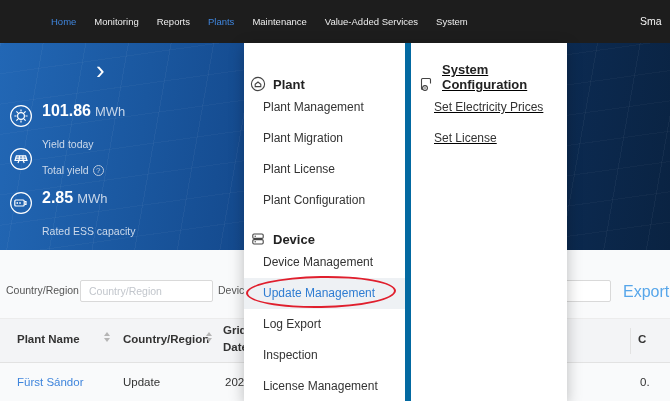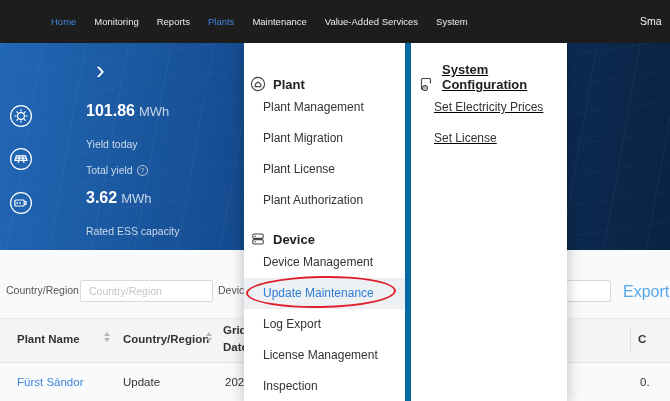--- a/index.html
+++ b/index.html
@@ -14,21 +14,21 @@
   .nav-trunc { position:absolute; left:640px; top:0; line-height:43px; font-size:10.5px; color:#f5f5f5; white-space:nowrap; }
 
   
   .banner { position:absolute; top:43px; left:0; width:670px; height:207px; overflow:hidden;
             background:linear-gradient(97deg,#2267b5 0%,#1a579f 22%,#13478a 42%,#0f3a70 60%,#0c2c55 78%,#0a2342 100%); }
   .banner::before { content:""; position:absolute; inset:0;
       background-image:repeating-linear-gradient(100deg, rgba(255,255,255,.055) 0 1px, transparent 1px 42px),
                        repeating-linear-gradient(172deg, rgba(255,255,255,.04) 0 1px, transparent 1px 30px);
       opacity:.8; }
   .expand-arrow { position:absolute; left:96px; top:14px; color:#fff; font-size:26px; font-weight:300; line-height:26px; cursor:pointer; }
-  .stat { position:absolute; left:9px; display:flex; align-items:flex-start;gap:44px; }
+  .stat { position:absolute; left:9px; display:flex; align-items:flex-start; }
   .stat-1 { top:59px; } .stat-2 { top:102px; } .stat-3 { top:146px; }
   .stat-icon { width:24px; height:24px; margin-top:2px; flex:0 0 auto; }
   .stat-text { margin-left:9px; }
   .stat-valueline { display:flex; align-items:baseline; }
   .stat-value { font-size:16px; font-weight:bold; color:#fff; line-height:17px; }
   .stat-unit { font-size:13px; color:#c6d5e8; margin-left:4px; }
   .stat-label { font-size:10.5px; color:#ccd9ea; margin-top:19px; display:flex; align-items:center; }
   .help-icon { display:inline-block; width:11px; height:11px; border:1px solid #bccbde; border-radius:50%;
                font-size:8px; line-height:10px; text-align:center; color:#bccbde; margin-left:4px; cursor:pointer; }
 
@@ -131,21 +131,21 @@
     </div>
 
     <div class="stat stat-3">
       <svg class="stat-icon" viewBox="0 0 24 24" fill="none" stroke="#fff" stroke-width="1.2">
         <circle cx="12" cy="12" r="10.4"></circle>
         <rect x="5.8" y="9" width="9.4" height="6" rx="1"></rect>
         <path d="M15.6 10.6h1.4v2.8h-1.4M8.2 11v2M11 11v2"></path>
       </svg>
       <div class="stat-text">
         <div class="stat-valueline">
-          <span class="stat-value">3.62</span>
+          <span class="stat-value">2.85</span>
           <span class="stat-unit">MWh</span>
         </div>
         <div class="stat-label">
             <span>Rated ESS capacity</span>
           </div>
       </div>
     </div>
   </div>
 
   <div class="content">
@@ -185,35 +185,35 @@
       <div class="menu-header">
         <svg class="hdr-icon" viewBox="0 0 16 16" fill="none" stroke="#444" stroke-width="1.1">
           <circle cx="8" cy="8" r="6.6"></circle>
             <path d="M5.2 8.2L8 6l2.8 2.2v2.4H5.2z"></path>
         </svg>
         <span>Plant</span>
       </div>
       <div class="menu-item">Plant Management</div>
       <div class="menu-item">Plant Migration</div>
       <div class="menu-item">Plant License</div>
-      <div class="menu-item">Plant Authorization</div>
+      <div class="menu-item">Plant Configuration</div>
       <div class="menu-header">
         <svg class="hdr-icon" viewBox="0 0 16 16" fill="none" stroke="#444" stroke-width="1.1">
           <rect x="2.8" y="3" width="10.4" height="4.4" rx="1.2"></rect>
             <rect x="2.8" y="8.6" width="10.4" height="4.4" rx="1.2"></rect>
           <circle cx="5.2" cy="5.2" r="0.7" fill="#444" stroke="none"></circle>
             <circle cx="5.2" cy="10.8" r="0.7" fill="#444" stroke="none"></circle>
         </svg>
         <span>Device</span>
       </div>
       <div class="menu-item">Device Management</div>
-      <div class="menu-item active">Update Maintenance</div>
+      <div class="menu-item active">Update Management</div>
       <div class="menu-item">Log Export</div>
+      <div class="menu-item">Inspection</div>
       <div class="menu-item">License Management</div>
-      <div class="menu-item">Inspection</div>
     </div>
 
     <div class="menu-col col2">
       <div class="menu-header">
         <svg class="hdr-icon" viewBox="0 0 16 16" fill="none" stroke="#444" stroke-width="1.1">
           <path d="M4 13.5h-0.5A1 1 0 0 1 2.5 12.5v-9a1 1 0 0 1 1-1h7a1 1 0 0 1 1 1v4"></path>
           <circle cx="6" cy="12" r="2.4" fill="#fff"></circle>
             <circle cx="6" cy="12" r="0.8" fill="#444" stroke="none"></circle>
           <path d="M6 9.2v.8M6 14v.8M3.2 12h.8M8 12h.8"></path>
         </svg>

